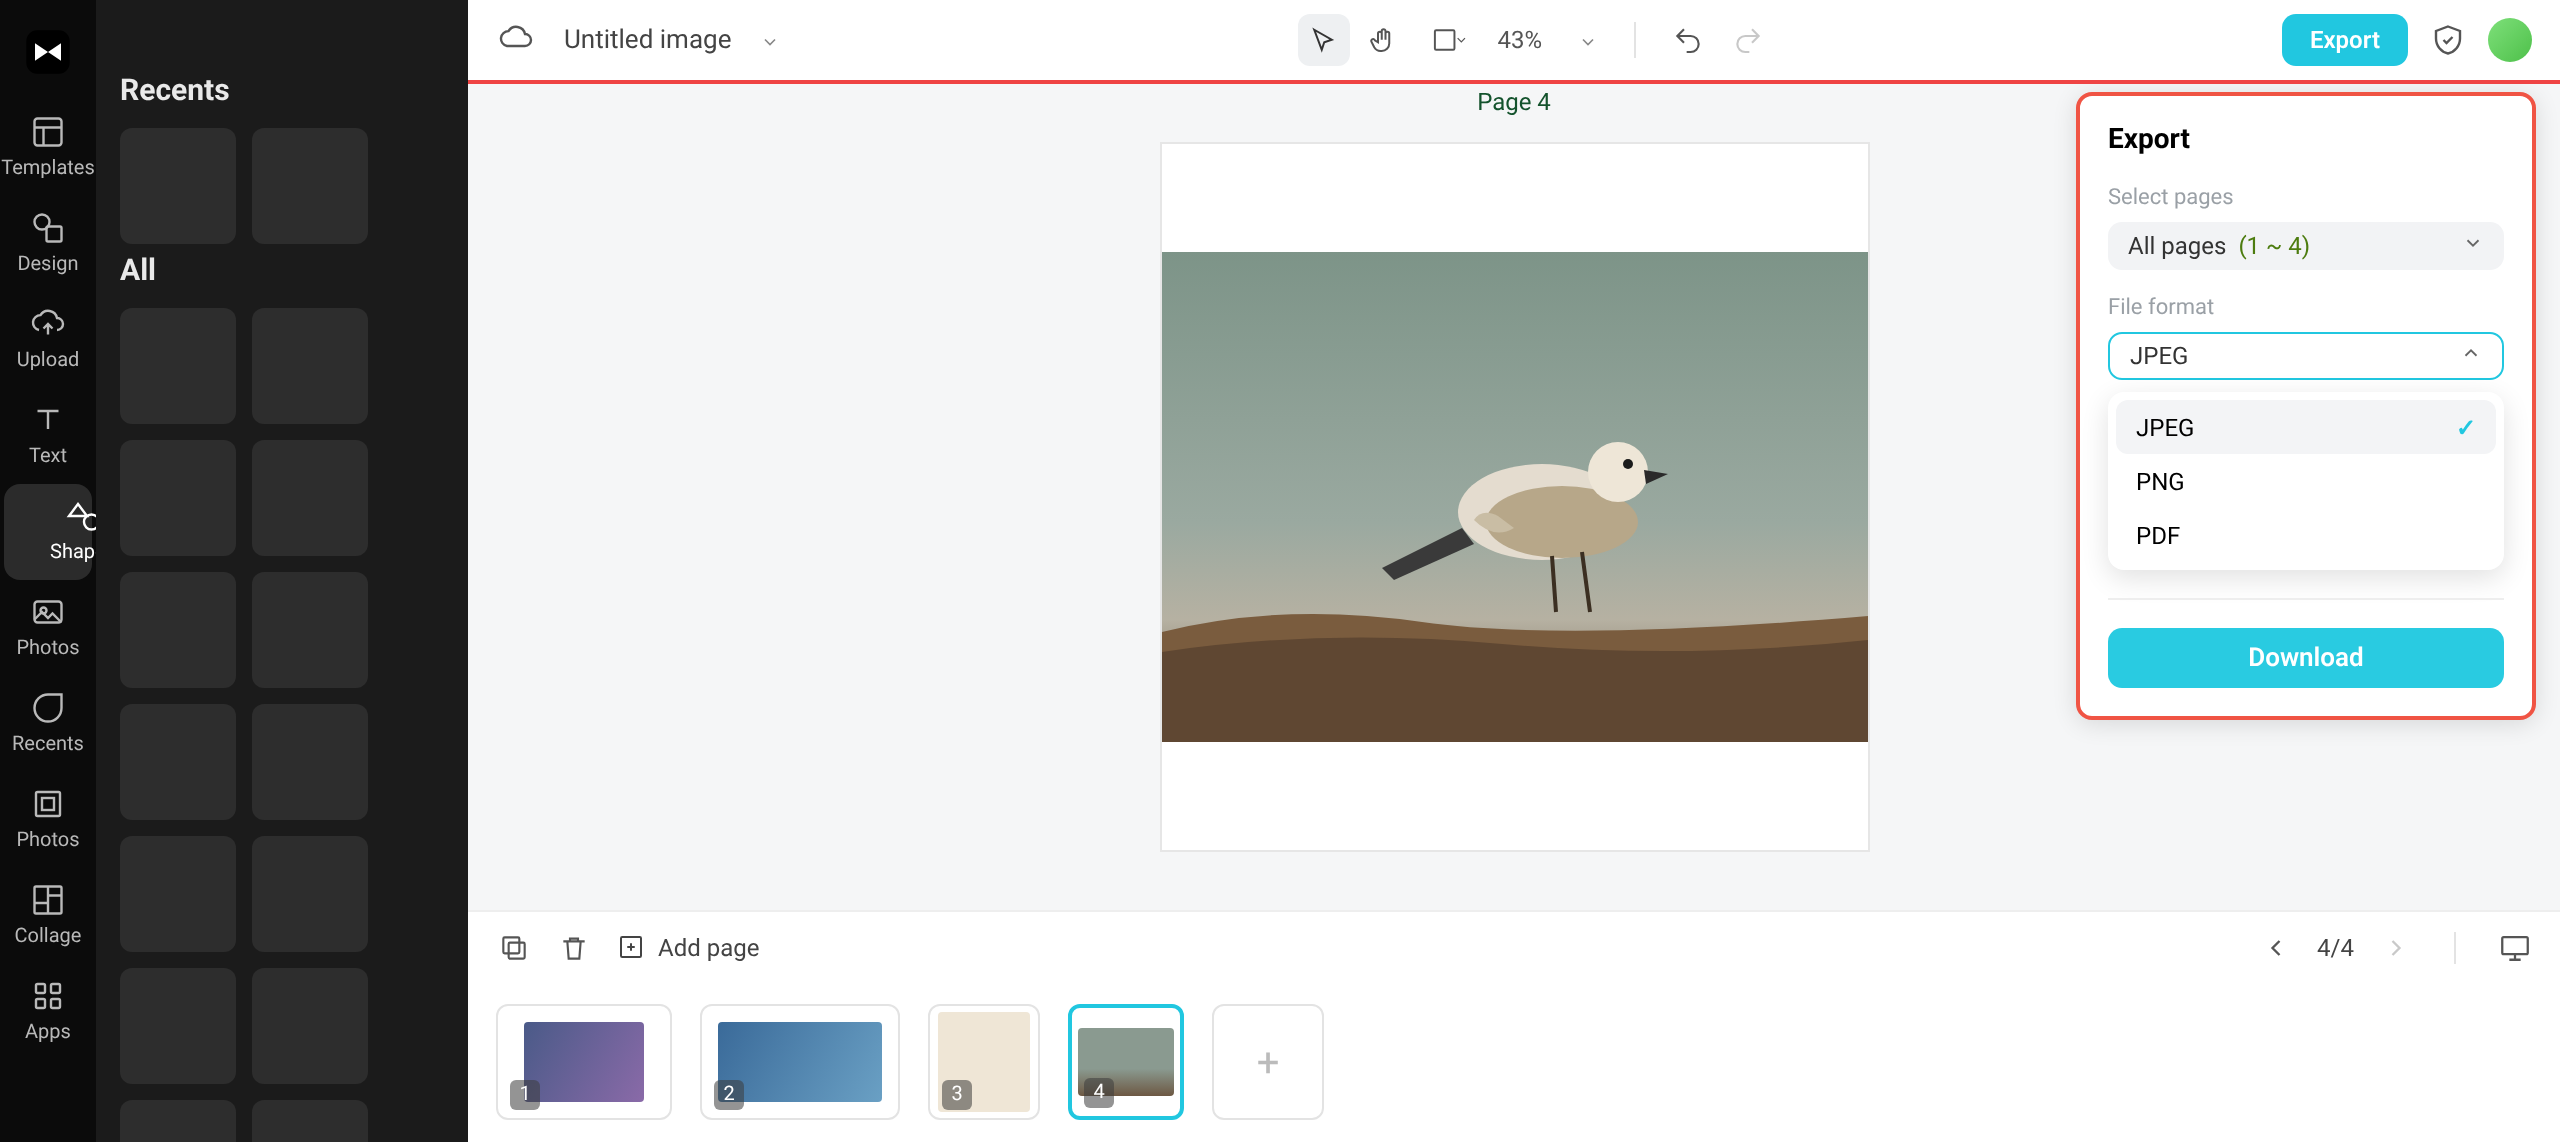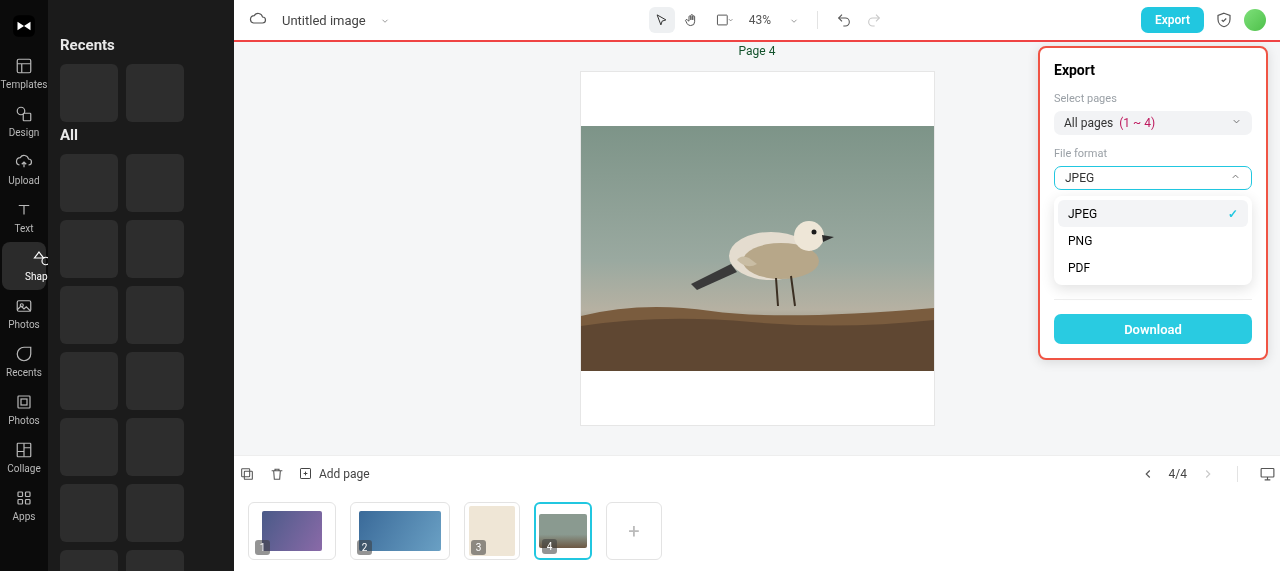--- a/index.html
+++ b/index.html
@@ -43,31 +43,31 @@
   .photo { position:absolute; left:0; top:54px; width:353px; height:245px; overflow:hidden; }
   .photo svg { width:100%; height:100%; display:block; }
 
   
   .export-panel { position:absolute; top:4px; right:12px; width:230px; background:#fff; border:2px solid #f05444; border-radius:8px; box-shadow:0 2px 12px rgba(0,0,0,.12); padding:14px; }
   .export-panel h4 { font-size:14px; font-weight:700; margin-bottom:14px; }
   .ep-label { font-size:11px; color:#9aa0a6; margin:6px 0 6px; }
   .ep-select { background:#f2f3f5; border-radius:7px; height:24px; display:flex; align-items:center; justify-content:space-between; padding:0 10px; font-size:12px; color:#333; cursor:pointer; }
   .ep-select.open { background:#fff; border:1px solid #21c7e0; }
   .ep-chev { color:#666; }
-  .ep-faded { color:#be185d; margin-left:3px; }
+  .ep-faded { color:#4d7c0f; margin-left:3px; }
   .ep-dropdown { margin-top:6px; background:#fff; border-radius:8px; box-shadow:0 4px 14px rgba(0,0,0,.12); padding:4px; }
   .ep-opt { height:27px; display:flex; align-items:center; justify-content:space-between; padding:0 10px; font-size:12px; border-radius:6px; cursor:pointer; }
   .ep-opt.sel { background:#f3f4f6; }
   .ep-check { color:#21c7e0; font-weight:700; }
   .ep-quality { margin-top:0; }
   .ep-divider { height:1px; background:#eee; margin:14px 0; }
   .ep-download { width:100%; background:#29cbe1; color:#fff; border:none; border-radius:7px; height:30px; font-size:13px; font-weight:600; cursor:pointer; }
 
   
-  .bottom { height:36px; border-top:1px solid #eee; display:flex; align-items:center; padding:0 4px; gap:12px; }
+  .bottom { height:36px; border-top:1px solid #eee; display:flex; align-items:center; padding:0 14px; gap:12px; }
   .b-icon { width:18px; height:18px; display:flex; align-items:center; justify-content:center; color:#555; cursor:pointer; }
   .b-add { display:flex; align-items:center; gap:6px; font-size:12px; color:#444; cursor:pointer; }
   .b-spacer { flex:1; }
   .b-counter { font-size:12px; color:#444; }
   .b-sep { width:1px; height:16px; background:#e3e3e3; margin:0 8px; }
 
   
   .pages-row { height:80px; display:flex; align-items:center; padding:0 14px; gap:14px; }
   .pg-thumb { position:relative; width:88px; height:58px; border:1px solid #e3e3e3; border-radius:6px; cursor:pointer; display:flex; align-items:center; justify-content:center; overflow:hidden; }
   .pg-thumb.active { border:2px solid #21c7e0; }

